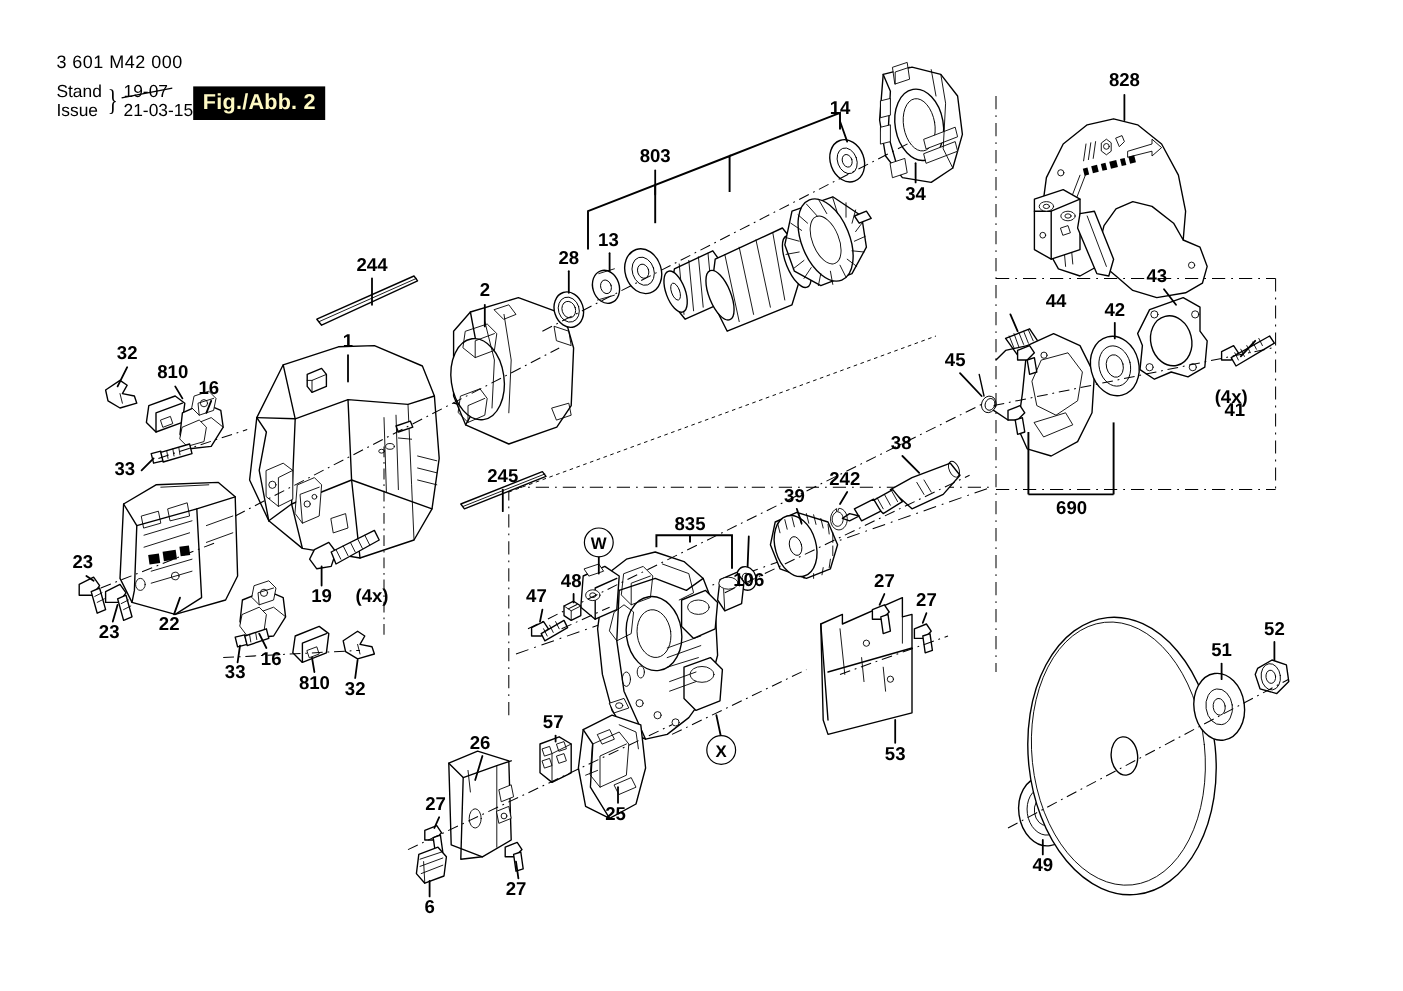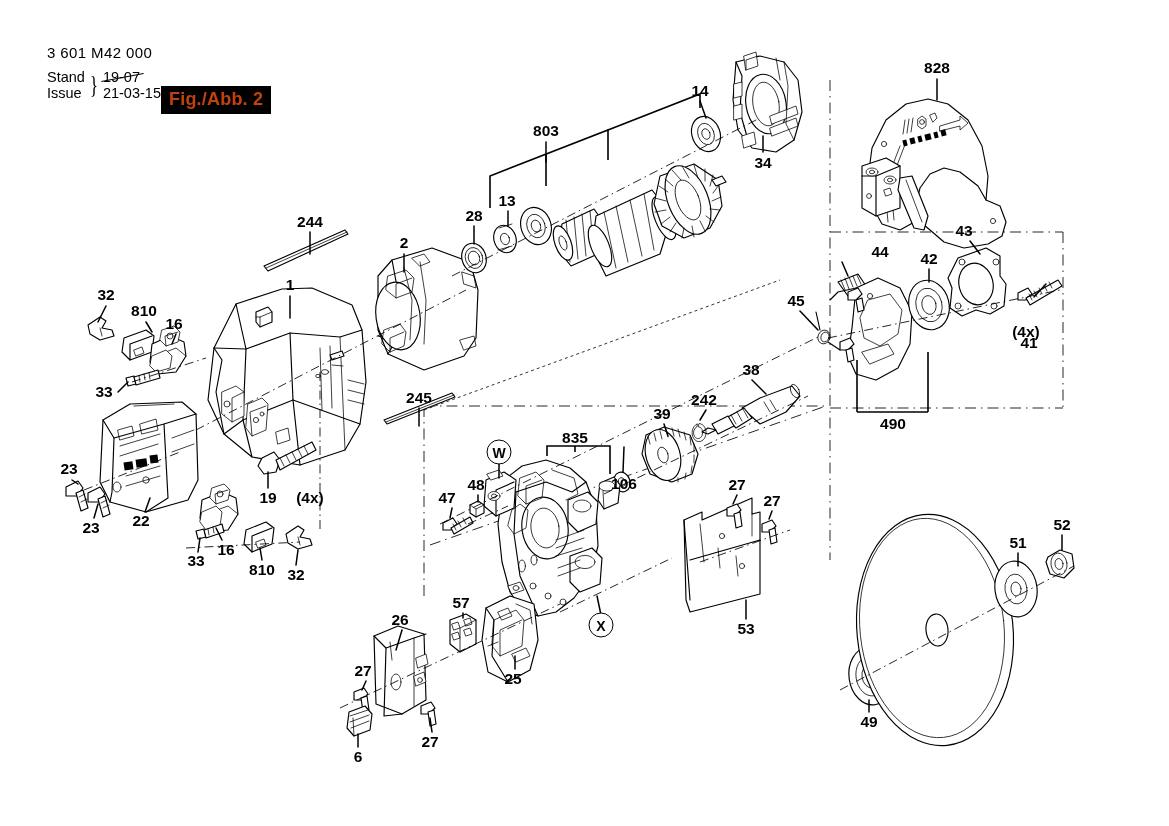--- a/index.html
+++ b/index.html
@@ -34,22 +34,22 @@
     font-family:"Liberation Serif",serif;
     transform:scaleX(.7);
   }
   .hdr .dates{font-size:14.5px;line-height:16px;position:relative;}
   .hdr .d1{position:relative;display:inline-block;}
   .hdr .d1::after{
     content:"";position:absolute;left:-2px;top:50%;width:calc(100% + 6px);
     height:1.4px;background:#000;transform:rotate(-11deg);
   }
   .figbadge{
-    position:absolute;left:161px;top:86px;
-    background:#000;color:#c2410c;
+    position:absolute;left:161px;top:72px;
+    background:#000;color:#fef9c3;
     font-size:18px;font-weight:bold;
     padding:3px 8px 4px 8px;
     letter-spacing:.2px;white-space:nowrap;
   }
 
   
   .footer{
     position:absolute;left:55px;top:720px;
     font-size:13.5px;line-height:16.5px;white-space:nowrap;
   }
@@ -745,21 +745,21 @@
       <div class="cal" style="left: 546px; top: 131px;">803</div>
       <div class="cal" style="left: 700px; top: 91px;">14</div>
       <div class="cal" style="left: 763px; top: 163px;">34</div>
       <div class="cal" style="left: 937px; top: 68px;">828</div>
       <div class="cal" style="left: 836px; top: 252px; margin-left: 44px;">44</div>
       <div class="cal" style="left: 796px; top: 301px;">45</div>
       <div class="cal" style="left: 929px; top: 259px;">42</div>
       <div class="cal" style="left: 964px; top: 231px;">43</div>
       <div class="cal" style="left: 1029px; top: 304px; margin-top: 39px;">41</div>
       <div class="cal" style="left: 1026px; top: 332px;">(4x)</div>
-      <div class="cal" style="left: 893px; top: 424px;">490</div>
+      <div class="cal" style="left: 893px; top: 424px;">690</div>
       <div class="cal" style="left: 751px; top: 370px;">38</div>
       <div class="cal" style="left: 704px; top: 400px;">242</div>
       <div class="cal" style="left: 662px; top: 414px;">39</div>
       <div class="cal" style="left: 624px; top: 437px; margin-top: 47px;">106</div>
       <div class="cal" style="left: 575px; top: 438px;">835</div>
       <div class="cal" style="left: 447px; top: 498px;">47</div>
       <div class="cal" style="left: 476px; top: 485px;">48</div>
       <div class="cal" style="left: 737px; top: 485px;">27</div>
       <div class="cal" style="left: 772px; top: 501px;">27</div>
       <div class="cal" style="left: 746px; top: 629px;">53</div>

